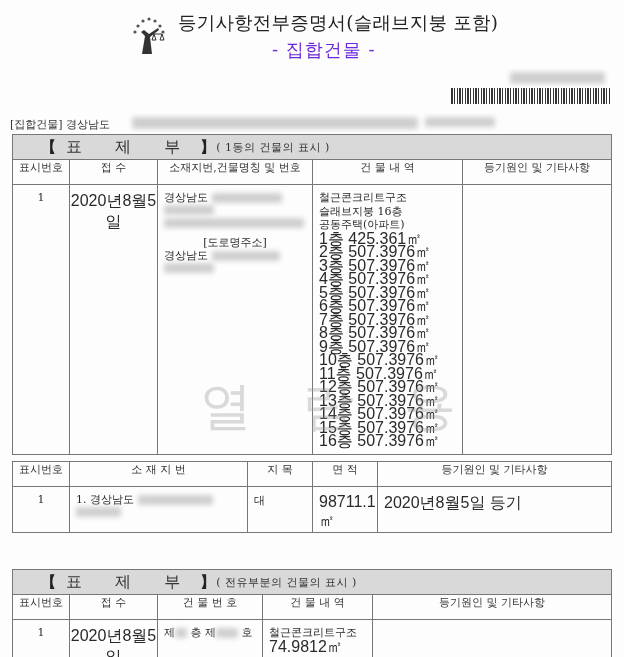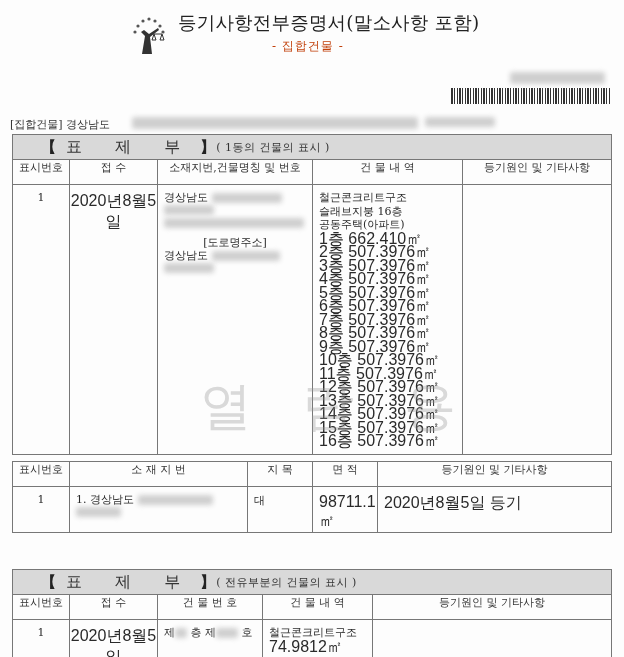--- a/index.html
+++ b/index.html
@@ -7,21 +7,21 @@
     width:624px; height:657px; overflow:hidden; position:relative;
     background:#fdfdfd;
     font-family:"DejaVu Serif","Liberation Serif",serif;
     color:#2a2a2a;
   }
   .abs { position:absolute; }
   .blur { background:#cfcfcf; filter:blur(2.5px); border-radius:3px; display:inline-block; }
 
   
   .title1 { left:178px; top:10px; font-size:18.5px; letter-spacing:0.2px; color:#222; white-space:nowrap; }
-  .title2 { left:272px; top:38px; font-size:12px; color:#c2410c; white-space:nowrap; letter-spacing:1px; }
+  .title2 { left:272px; top:38px; font-size:18px; color:#6d28d9; white-space:nowrap; letter-spacing:1px; }
   .logo { left:128px; top:14px; width:40px; height:44px; }
   .uid-label { left:470px; top:72px; font-size:11px; color:#333;margin-top:17px; }
   .uid-blur { left:510px; top:72px; width:95px; height:12px; }
   .barcode { left:451px; top:88px; width:159px; height:16px;
     background:repeating-linear-gradient(90deg,#333 0 2px,#fff 2px 3px,#333 3px 4px,#fff 4px 6px,#333 6px 7px,#fff 7px 8px); }
   .addr-line { left:10px; top:117px; font-size:11px; color:#333; white-space:nowrap; }
   .addr-blur { left:132px; top:117px; width:286px; height:12px; }
   .addr-blur2 { left:425px; top:117px; width:70px; height:10px; }
 
   
@@ -50,21 +50,21 @@
         <circle cx="21" cy="5" r="1.6"></circle>
       <circle cx="27" cy="7" r="1.6"></circle>
         <circle cx="32" cy="12" r="1.6"></circle>
         <circle cx="7" cy="18" r="1.6"></circle>
         <circle cx="35" cy="18" r="1.6"></circle>
     </g>
     <path d="M14 40 L17 22 L13 18 L16 16 L21 20 L30 14 L31 16 L22 23 L24 40 Z" fill="#333"></path>
     <path d="M26 20 L34 20 M26 20 L24 26 L28 26 Z M34 20 L32 26 L36 26 Z" stroke="#333" fill="none" stroke-width="1"></path>
   </svg>
 </div>
-<div class="abs title1">등기사항전부증명서(말소사항 포함)</div>
+<div class="abs title1">등기사항전부증명서(슬래브지붕 포함)</div>
 <div class="abs title2">- 집합건물 -</div>
 
 <div class="abs uid-label">고유번호</div>
 <div class="abs blur uid-blur"></div>
 <div class="abs barcode"></div>
 
 <div class="abs addr-line">[집합건물] 경상남도</div>
 <div class="abs blur addr-blur"></div>
 <div class="abs blur addr-blur2"></div>
 
@@ -102,21 +102,21 @@
       <div class="line"><span class="blur" style="width:50px;height:10px;"></span></div>
       <div class="line"><span class="blur" style="width:140px;height:10px;"></span></div>
       <div class="line" style="margin-top:4px;text-align:center;">[도로명주소]</div>
       <div class="line"><span>경상남도</span> <span class="blur" style="width:68px;height:10px;vertical-align:middle;"></span></div>
       <div class="line"><span class="blur" style="width:50px;height:10px;"></span></div>
     </td>
     <td class="cell-pad" style="padding-top:6px !important;">
       <div class="line">철근콘크리트구조</div>
       <div class="line">슬래브지붕 16층</div>
       <div class="line">공동주택(아파트)</div>
-      <div class="line sans">1층 662.410㎡</div>
+      <div class="line sans">1층 425.361㎡</div>
       <div class="line sans">2층 507.3976㎡</div>
       <div class="line sans">3층 507.3976㎡</div>
       <div class="line sans">4층 507.3976㎡</div>
       <div class="line sans">5층 507.3976㎡</div>
       <div class="line sans">6층 507.3976㎡</div>
       <div class="line sans">7층 507.3976㎡</div>
       <div class="line sans">8층 507.3976㎡</div>
       <div class="line sans">9층 507.3976㎡</div>
       <div class="line sans">10층 507.3976㎡</div>
       <div class="line sans">11층 507.3976㎡</div>

